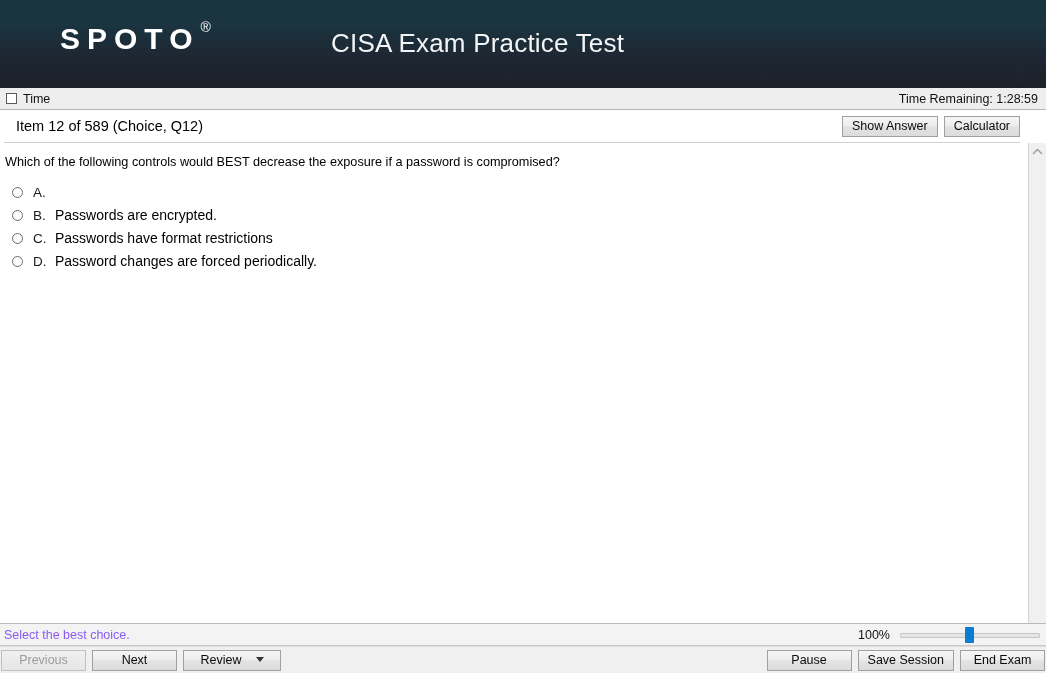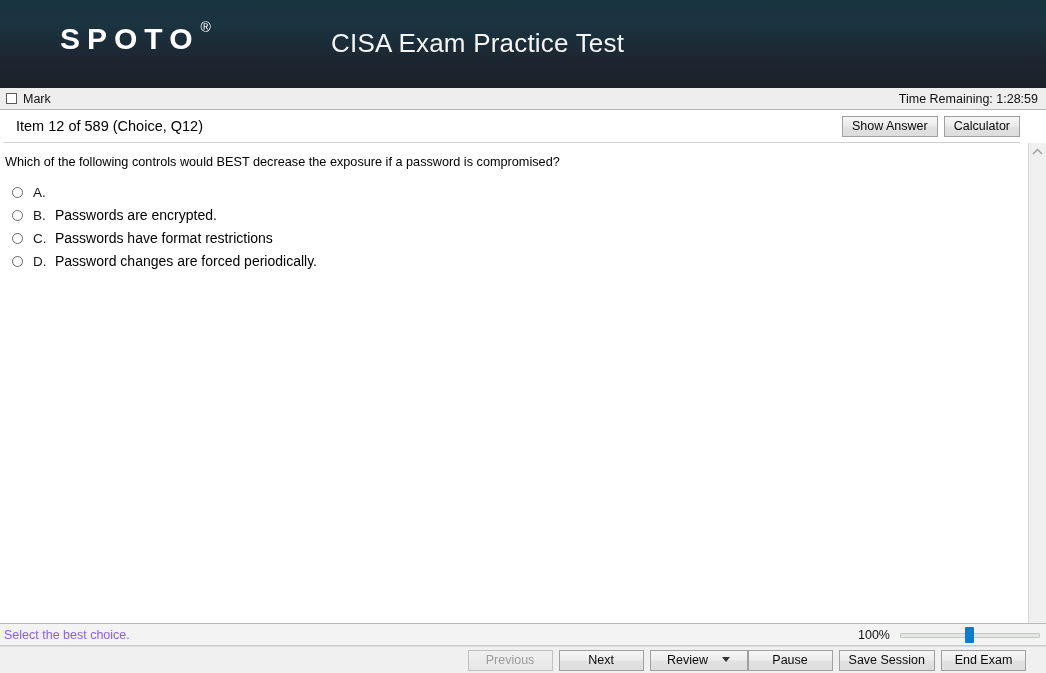--- a/index.html
+++ b/index.html
@@ -272,22 +272,22 @@
   }
 
   
   .footer {
     flex: 0 0 27px;
     height: 27px;
     background: #f0f0f0;
     border-top: 1px solid #dcdcdc;
     display: flex;
     align-items: center;
-    justify-content: flex-end;
-    padding: 0 20px;
+    justify-content: space-between;
+    padding: 0 1px;
     box-sizing: border-box;
   }
   .footer-left, .footer-right {
     display: flex;
     align-items: center;
     gap: 6px;
   }
   .btn-wide { min-width: 85px; text-align: center; }
   .btn-review {
     min-width: 98px;
@@ -312,21 +312,21 @@
 <div class="app">
 
   <div class="header">
     <div class="logo"><span>SPOTO</span><span class="logo-reg">®</span></div>
     <div class="header-title">CISA Exam Practice Test</div>
   </div>
 
   <div class="markbar">
     <div class="mark-left">
       <span class="checkbox"></span>
-      <span>Mark</span>
+      <span>Time</span>
     </div>
     <div class="time-remaining">Time Remaining: 1:28:59</div>
   </div>
 
   <div class="itembar">
     <div class="item-label">Item 12 of 589 (Choice, Q12)</div>
     <div class="itembar-buttons">
       <button class="btn">Show Answer</button>
       <button class="btn">Calculator</button>
     </div>

